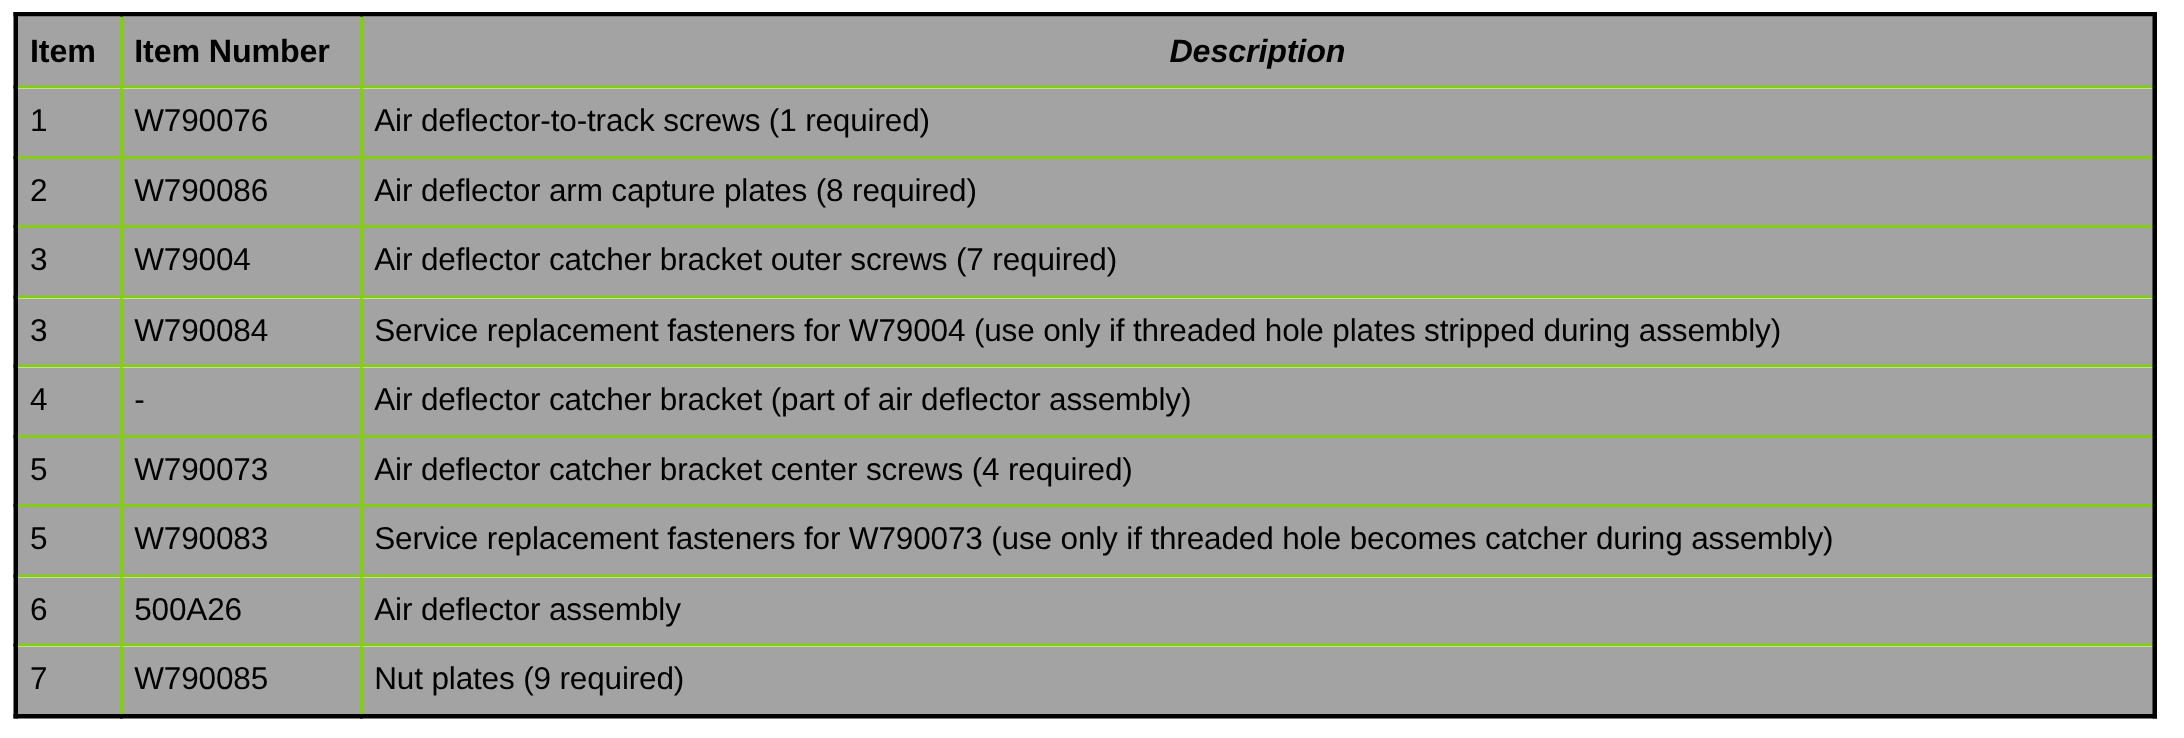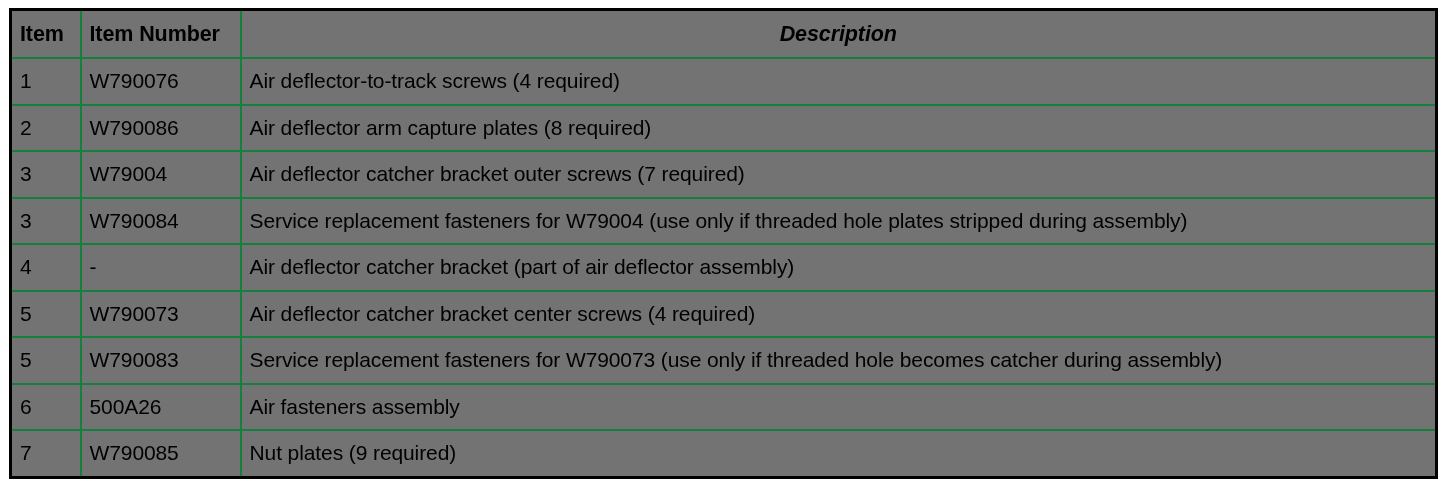--- a/index.html
+++ b/index.html
@@ -33,30 +33,30 @@
     background: #ffffff;
     border: 3px solid #000000;
   }
 
   .parts-table col.col-item  { width: 70px; }
   .parts-table col.col-part  { width: 160px; }
   .parts-table col.col-desc  { width: auto; }
 
   .parts-table th,
   .parts-table td {
-    border: 2px solid #15803d;
+    border: 2px solid #84cc16;
     padding: 0 8px;
     height: 44.5px;
     vertical-align: middle;
     font-size: 21px;
     line-height: 1.15;
     letter-spacing: -0.1px;
     white-space: nowrap;
     overflow: hidden;
-    background: #737373;
+    background: #a3a3a3;
   }
 
   .parts-table thead th {
     font-weight: bold;
     height: 46px;
     font-size: 21.5px;
   }
 
   .th-item,
   .th-part {
@@ -94,21 +94,21 @@
       <tr>
         <th class="th-item">Item</th>
         <th class="th-part">Item Number</th>
         <th class="th-desc">Description</th>
       </tr>
     </thead>
     <tbody id="table-body">
         <tr>
           <td class="cell-item">1</td>
           <td class="cell-part">W790076</td>
-          <td class="cell-desc">Air deflector-to-track screws (4 required)</td>
+          <td class="cell-desc">Air deflector-to-track screws (1 required)</td>
         </tr>
         <tr>
           <td class="cell-item">2</td>
           <td class="cell-part">W790086</td>
           <td class="cell-desc">Air deflector arm capture plates (8 required)</td>
         </tr>
         <tr>
           <td class="cell-item">3</td>
           <td class="cell-part">W79004</td>
           <td class="cell-desc">Air deflector catcher bracket outer screws (7 required)</td>
@@ -129,21 +129,21 @@
           <td class="cell-desc">Air deflector catcher bracket center screws (4 required)</td>
         </tr>
         <tr>
           <td class="cell-item">5</td>
           <td class="cell-part">W790083</td>
           <td class="cell-desc">Service replacement fasteners for W790073 (use only if threaded hole becomes catcher during assembly)</td>
         </tr>
         <tr>
           <td class="cell-item">6</td>
           <td class="cell-part">500A26</td>
-          <td class="cell-desc">Air fasteners assembly</td>
+          <td class="cell-desc">Air deflector assembly</td>
         </tr>
         <tr>
           <td class="cell-item">7</td>
           <td class="cell-part">W790085</td>
           <td class="cell-desc">Nut plates (9 required)</td>
         </tr>
       </tbody>
   </table>
 
 </div>

